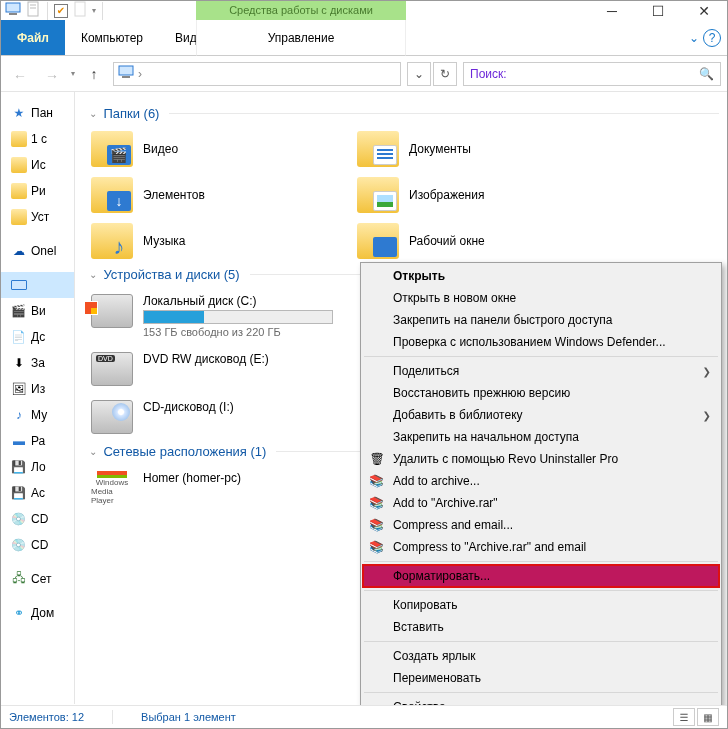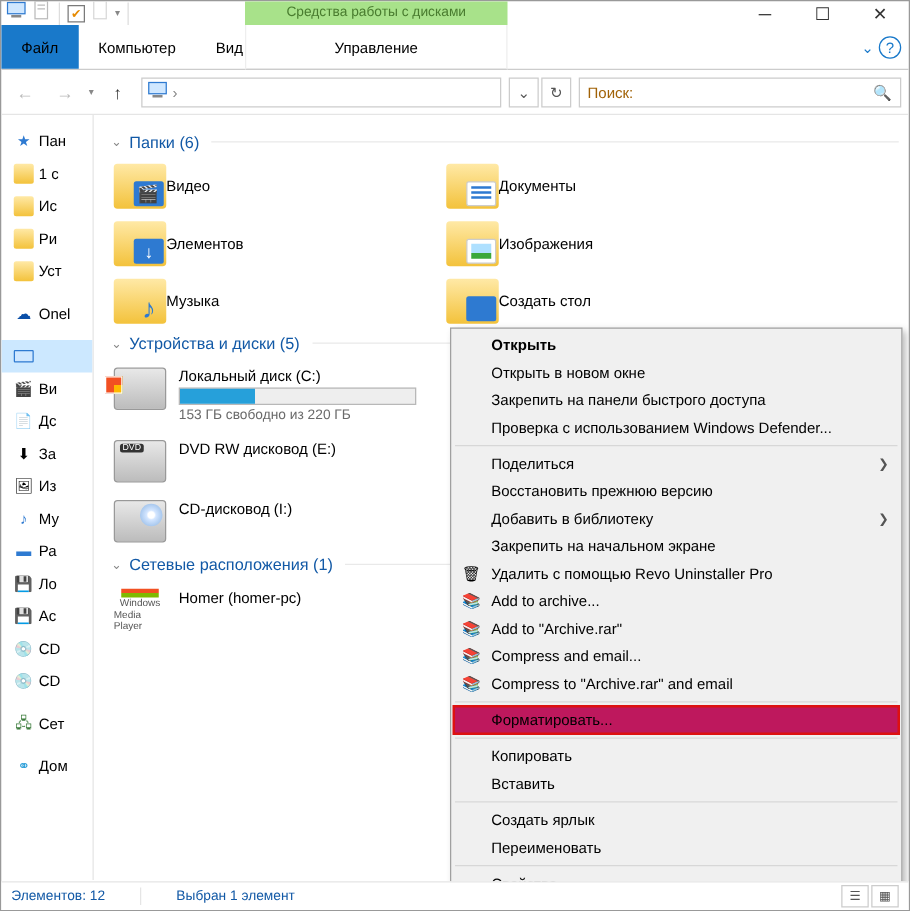--- a/index.html
+++ b/index.html
@@ -1,55 +1,55 @@
 <!DOCTYPE html>
 <html><head>
 <meta charset="utf-8">
 <style>
 * { box-sizing: border-box; margin: 0; padding: 0; font-family: "Segoe UI", Tahoma, sans-serif; }
 body { width: 728px; height: 729px; background: #fff; border: 1px solid #999; position: relative; overflow: hidden; }
 .win-btn { width: 46px; height: 28px; display: flex; align-items: center; justify-content: center; font-size: 14px; color: #333; }
-.file-tab { background: #1979ca; color: #000000; padding: 0 18px; display: flex; align-items: center; }
+.file-tab { background: #1979ca; color: #fef9c3; padding: 0 18px; display: flex; align-items: center; font-weight: bold; }
 .help-icons { margin-left: auto; display: flex; align-items: center; gap: 4px; padding-right: 6px; }
 .help-dot { width: 18px; height: 18px; border-radius: 50%; border: 1px solid #1979ca; color: #1979ca; font-size: 12px; display: flex; align-items: center; justify-content: center; }
 
 
 .ctx-block { position: absolute; top: 0; left: 195px; width: 210px; }
 .ctx-header { background: #a8e28a; color: #497c2f; text-align: center; font-size: 11px; height: 19px; line-height: 19px; }
 .ctx-tab { height: 36px; line-height: 36px; text-align: center; font-size: 12px; border-bottom: 1px solid #ccc; border-left:1px solid #eee; border-right:1px solid #eee;}
 
 
 .addr-row { height: 36px; display: flex; align-items: center; gap: 6px; padding: 4px 6px; border-bottom: 1px solid #e5e5e5; }
 .nav-btn { width: 26px; height: 26px; display: flex; align-items: center; justify-content: center; color: #bbb; font-size: 14px; }
 .nav-btn.enabled { color: #333; }
 .addr-box { flex: 0 0 288px; height: 24px; border: 1px solid #ccc; display: flex; align-items: center; padding: 0 4px; gap: 4px; font-size: 12px; }
 .addr-box .sep { color: #888; }
 .addr-btns { display: flex; gap: 2px; margin-left: 0; }
 .addr-side-btn { width: 24px; height: 24px; border: 1px solid #ccc; display: flex; align-items: center; justify-content: center; font-size: 12px; color: #555; }
-.search-box { flex: 1; height: 24px; border: 1px solid #ccc; display: flex; align-items: center; justify-content: space-between; padding: 0 6px; font-size: 12px; color: #a16207; }
+.search-box { flex: 1; height: 24px; border: 1px solid #ccc; display: flex; align-items: center; justify-content: space-between; padding: 0 6px; font-size: 12px; color: #6d28d9; }
 
 
 .body { display: flex; height: calc(100% - 28px - 28px - 36px - 23px); overflow: hidden; }
 .nav-pane { width: 74px; border-right: 1px solid #e5e5e5; padding-top: 8px; overflow: hidden;}
 .nav-item { display: flex; align-items: center; gap: 4px; height: 26px; font-size: 12px; padding-left: 10px; white-space: nowrap; }
 .nav-item.selected { background: #cce8ff; }
 .nav-folder-ico { width: 16px; height: 16px; background: linear-gradient(#ffe9a6,#f3c23b); border-radius: 2px; flex-shrink:0;}
 .nav-generic-ico { width:16px; height:16px; flex-shrink:0; display:flex; align-items:center; justify-content:center; font-size:12px;}
 .nav-star {color:#2e7ad1;}
 .nav-onedrive{color:#0a4fa8;}
 .nav-pc{width:16px;height:10px;border:1px solid #2e7ad1;background:#cfe7ff;border-radius:1px;}
 .nav-net{color:#3c7c3c;}
 
 .content { flex: 1; padding: 8px 8px 8px 14px; overflow: hidden; position: relative; }
 .group-header { color: #1259a6; font-size: 13px; display: flex; align-items: center; gap: 6px; margin: 6px 0 8px 0; }
 .group-header .chev { color: #888; font-size: 10px; }
 .group-header .line { flex: 1; height: 1px; background: #e9e9e9; margin-left: 4px; }
 
 .folder-grid { display: flex; flex-wrap: wrap; gap: 6px 6px; }
-.folder-item { width: 260px; display: flex; align-items: center; padding: 2px; }
+.folder-item { width: 260px; display: flex; align-items: center; gap: 10px; padding: 2px; }
 .big-folder { width: 42px; height: 36px; background: linear-gradient(#ffe9a6,#f3c23b); border-radius: 3px; position: relative; flex-shrink:0; }
 .big-folder .inner-ico { position: absolute; width: 24px; height: 20px; bottom: 2px; right: 2px; border-radius: 2px; display:flex; align-items:center; justify-content:center; font-size:14px; color:#fff;}
 .f-video .inner-ico{background:#2e7ad1;} .f-video .inner-ico::after{content:"🎬";font-size:14px;}
 .f-doc .inner-ico{background:#fff;border:1px solid #ccc;color:#2e7ad1;} .f-doc .inner-ico::before{content:"";position:absolute;top:3px;left:3px;right:3px;height:2px;background:#2e7ad1;box-shadow:0 4px 0 #2e7ad1,0 8px 0 #2e7ad1;}
 .f-dl .inner-ico{background:#2e7ad1;} .f-dl .inner-ico::after{content:"↓";font-weight:bold;}
 .f-pic .inner-ico{background:#fff;border:1px solid #ccc;} .f-pic .inner-ico::after{content:"";position:absolute;inset:3px;background:linear-gradient(#aee0ff 60%,#3ba83b 60%);}
 .f-music .inner-ico{background:transparent;color:#2e7ad1;font-size:22px;} .f-music .inner-ico::after{content:"♪";}
 .f-desk .inner-ico{background:#2e7ad1;}
 .folder-label { font-size: 12px; }
 
@@ -280,21 +280,21 @@
       <div class="folder-item f-music">
           <div class="big-folder">
             <div class="inner-ico"></div>
           </div>
           <div class="folder-label">Музыка</div>
         </div>
       <div class="folder-item f-desk">
           <div class="big-folder">
             <div class="inner-ico"></div>
           </div>
-          <div class="folder-label">Создать стол</div>
+          <div class="folder-label">Рабочий окне</div>
         </div>
     </div>
 
     <div class="group-header">
       <span class="chev">⌄</span>
       <span>Устройства и диски (5)</span>
       <span class="line"></span>
     </div>
     <div class="folder-grid">
       <div class="drive-item">
@@ -352,21 +352,21 @@
   <div class="ctx-sep"></div>
   <div class="ctx-row">
       <span>Поделиться</span>
       <span class="ctx-arrow">❯</span>
     </div>
   <div class="ctx-row">Восстановить прежнюю версию</div>
   <div class="ctx-row">
       <span>Добавить в библиотеку</span>
       <span class="ctx-arrow">❯</span>
     </div>
-  <div class="ctx-row">Закрепить на начальном экране</div>
+  <div class="ctx-row">Закрепить на начальном доступа</div>
   <div class="ctx-row">
       <span class="ctx-ico">🗑</span>
       <span>Удалить с помощью Revo Uninstaller Pro</span>
     </div>
   <div class="ctx-row">
       <span class="ctx-ico">📚</span>
       <span>Add to archive...</span>
     </div>
   <div class="ctx-row">
       <span class="ctx-ico">📚</span>

